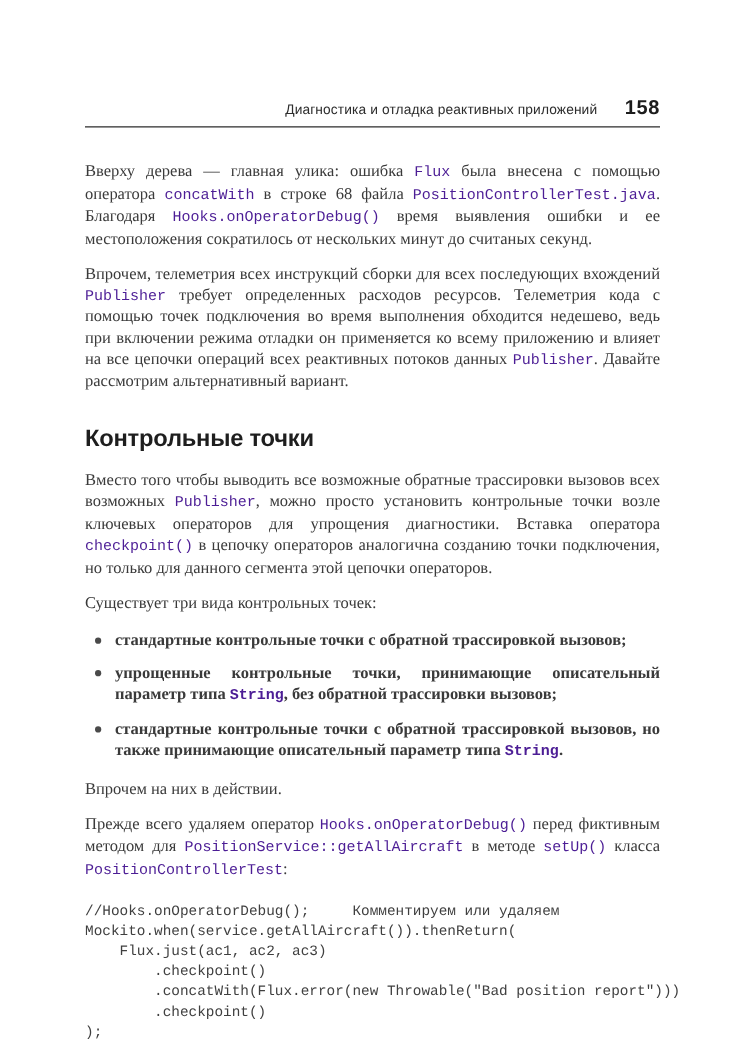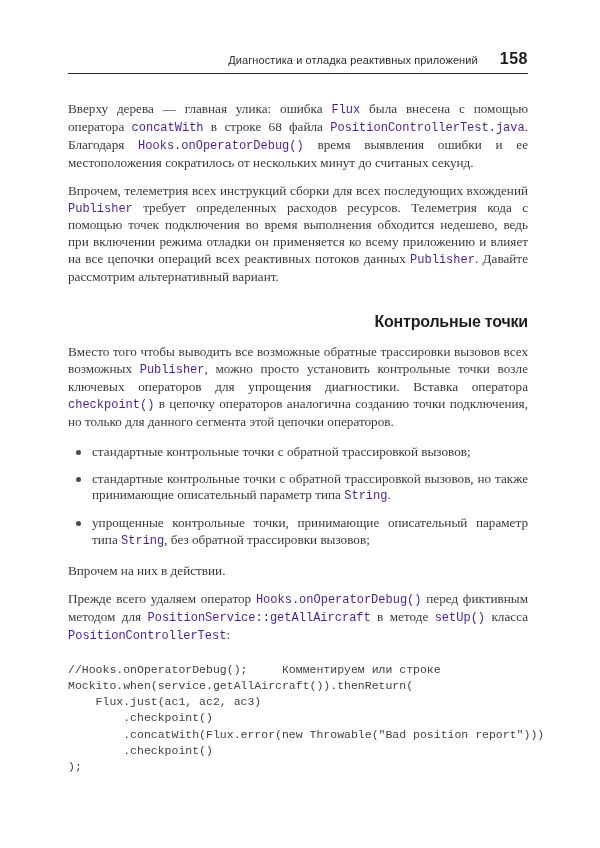--- a/index.html
+++ b/index.html
@@ -14,20 +14,21 @@
     font-family: "Liberation Serif", serif;
     color: #3a3a3a;
     -webkit-font-smoothing: antialiased;
   }
   .page {
     position: relative;
     box-sizing: border-box;
     width: 600px;
     height: 604px;
     padding: 50px 72px 0 68px;
+    margin-top: 28px;
   }
   
   .page-header {
     display: flex;
     justify-content: flex-end;
     align-items: baseline;
     gap: 22px;
     font-family: "Liberation Sans", sans-serif;
   }
   .running-head {
@@ -58,39 +59,39 @@
   }
   .code {
     font-family: "Liberation Mono", monospace;
     font-size: 12px;
     color: #4c1d95;
   }
   
   .section-heading {
     font-family: "Liberation Sans", sans-serif;
     font-weight: 700;
-    font-size: 16px;
+    font-size: 19px;
     color: #1e1e1e;
     letter-spacing: -0.2px;
     margin: 27px 0 13px 0;
-    text-align: right;
   }
   
   .bullet-list {
     list-style: none;
     margin: 13px 0 13px 0;
     padding: 0;
   }
   .bullet-item {
     position: relative;
     padding-left: 24px;
     margin: 0 0 10px 0;
     font-size: 13.2px;
     line-height: 16.9px;
     text-align: justify;
+    font-weight: bold;
   }
   .bullet-marker {
     position: absolute;
     left: 8px;
     top: 6px;
     width: 5px;
     height: 5px;
     border-radius: 50%;
     background: #4a4a4a;
   }
@@ -116,41 +117,42 @@
   <hr class="header-rule">
 
   <p class="body-para first"><span class="run">Вверху дерева — главная улика: ошибка </span><span class="code">Flux</span><span class="run"> была внесена с помощью оператора </span><span class="code">concatWith</span><span class="run"> в строке 68 файла </span><span class="code">PositionControllerTest.java</span><span class="run">. Благодаря </span><span class="code">Hooks.onOperatorDebug()</span><span class="run"> время выявления ошибки и ее местоположения сократилось от нескольких минут до считаных секунд.</span></p>
 
   <p class="body-para"><span class="run">Впрочем, телеметрия всех инструкций сборки для всех последующих вхождений </span><span class="code">Publisher</span><span class="run"> требует определенных расходов ресурсов. Телеметрия кода с помощью точек подключения во время выполнения обходится недешево, ведь при включении режима отладки он применяется ко всему приложению и влияет на все цепочки операций всех реактивных потоков данных </span><span class="code">Publisher</span><span class="run">. Давайте рассмотрим альтернативный вариант.</span></p>
 
   <h2 class="section-heading">Контрольные точки</h2>
 
   <p class="body-para"><span class="run">Вместо того чтобы выводить все возможные обратные трассировки вызовов всех возможных </span><span class="code">Publisher</span><span class="run">, можно просто установить контрольные точки возле ключевых операторов для упрощения диагностики. Вставка оператора </span><span class="code">checkpoint()</span><span class="run"> в цепочку операторов аналогична созданию точки подключения, но только для данного сегмента этой цепочки операторов.</span></p>
 
+  <p class="body-para"><span class="run">Существует три вида контрольных точек:</span></p>
 
   <ul class="bullet-list">
     <li class="bullet-item">
       <span class="bullet-marker"></span>
       <span class="bullet-text"><span class="run">стандартные контрольные точки с обратной трассировкой вызовов;</span></span>
     </li>
     <li class="bullet-item">
       <span class="bullet-marker"></span>
-      <span class="bullet-text"><span class="run">стандартные контрольные точки с обратной трассировкой вызовов, но также принимающие описательный параметр типа </span><span class="code">String</span><span class="run">.</span></span>
+      <span class="bullet-text"><span class="run">упрощенные контрольные точки, принимающие описательный параметр типа </span><span class="code">String</span><span class="run">, без обратной трассировки вызовов;</span></span>
     </li>
     <li class="bullet-item">
       <span class="bullet-marker"></span>
-      <span class="bullet-text"><span class="run">упрощенные контрольные точки, принимающие описательный параметр типа </span><span class="code">String</span><span class="run">, без обратной трассировки вызовов;</span></span>
+      <span class="bullet-text"><span class="run">стандартные контрольные точки с обратной трассировкой вызовов, но также принимающие описательный параметр типа </span><span class="code">String</span><span class="run">.</span></span>
     </li>
   </ul>
 
   <p class="body-para"><span class="run">Впрочем на них в действии.</span></p>
 
   <p class="body-para"><span class="run">Прежде всего удаляем оператор </span><span class="code">Hooks.onOperatorDebug()</span><span class="run"> перед фиктивным методом для </span><span class="code">PositionService::getAllAircraft</span><span class="run"> в методе </span><span class="code">setUp()</span><span class="run"> класса </span><span class="code">PositionControllerTest</span><span class="run">:</span></p>
 
-  <pre class="code-block">//Hooks.onOperatorDebug();     Комментируем или строке
+  <pre class="code-block">//Hooks.onOperatorDebug();     Комментируем или удаляем
 Mockito.when(service.getAllAircraft()).thenReturn(
     Flux.just(ac1, ac2, ac3)
         .checkpoint()
         .concatWith(Flux.error(new Throwable("Bad position report")))
         .checkpoint()
 );</pre>
 
 </div>
 
 </body></html>

